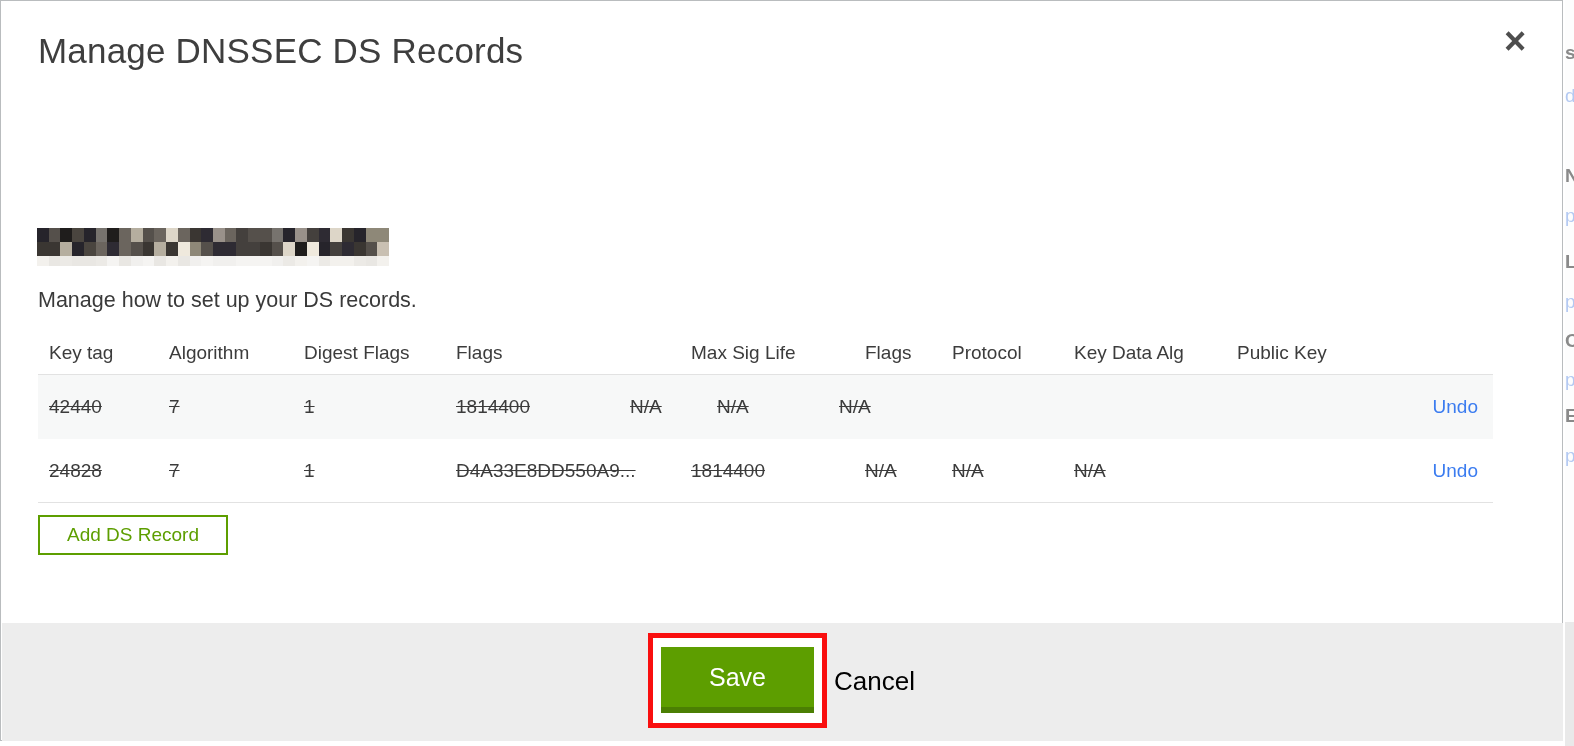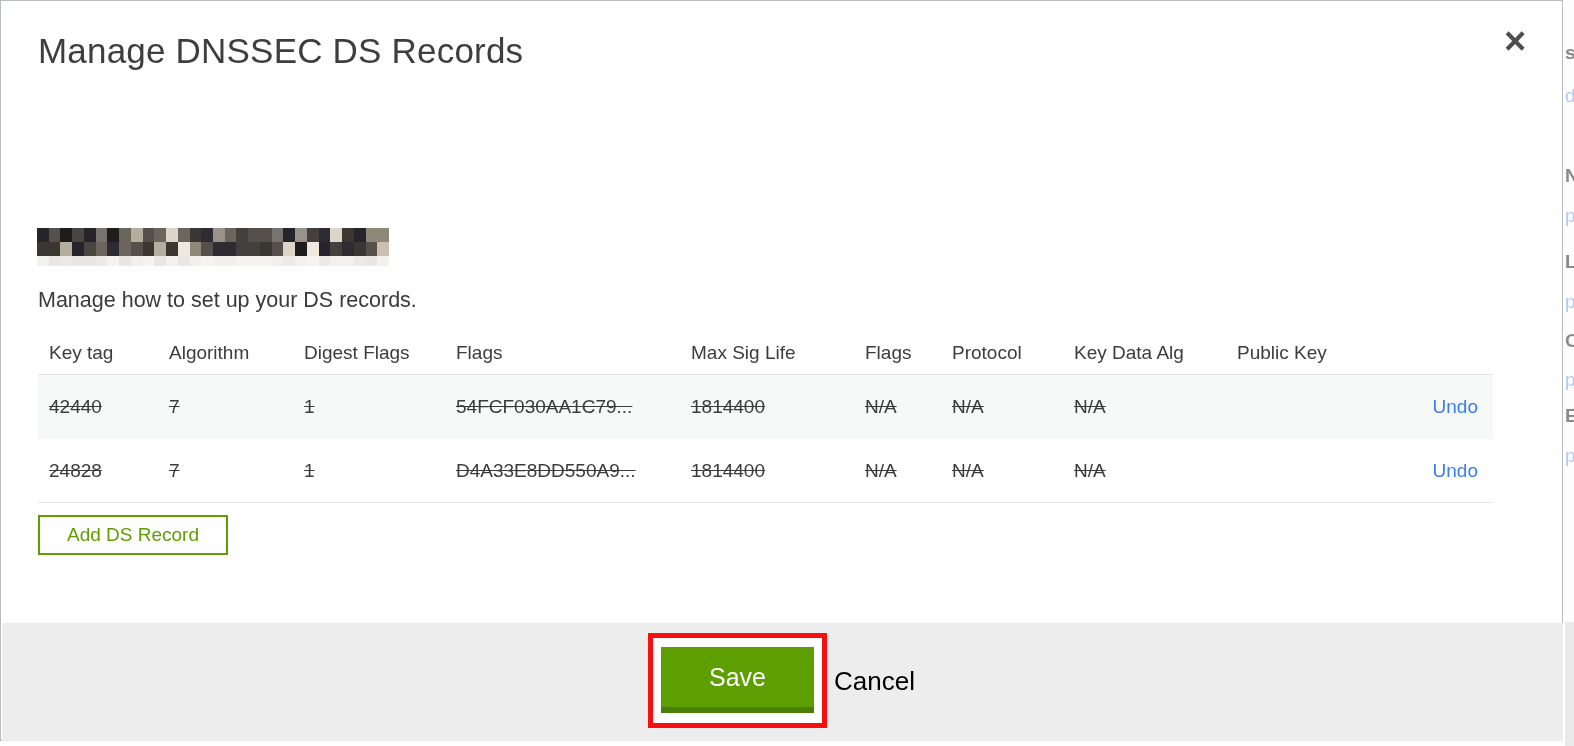--- a/index.html
+++ b/index.html
@@ -210,21 +210,20 @@
       <div class="c7">Protocol</div>
       <div class="c8">Key Data Alg</div>
       <div class="c9">Public Key</div>
       <div class="c10"></div>
     </div>
 
     <div class="trow odd">
       <div class="c1"><span class="struck">42440</span></div>
       <div class="c2"><span class="struck">7</span></div>
       <div class="c3"><span class="struck">1</span></div>
-      <div class="c4"><span class="struck">54FCF030AA1C79...</span></div>
       <div class="c5"><span class="struck">1814400</span></div>
       <div class="c6"><span class="struck">N/A</span></div>
       <div class="c7"><span class="struck">N/A</span></div>
       <div class="c8"><span class="struck">N/A</span></div>
       <div class="c9"><span></span></div>
       <div class="c10"><a class="undo-link">Undo</a></div>
     </div>
 
     <div class="trow even">
       <div class="c1"><span class="struck">24828</span></div>

